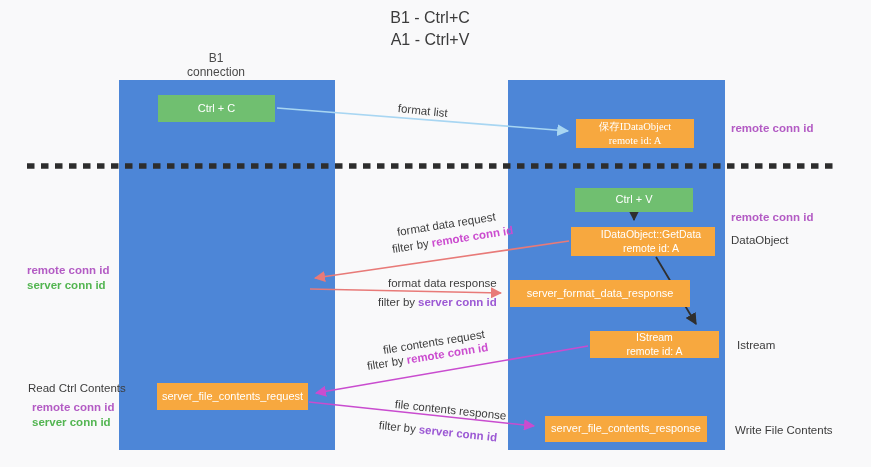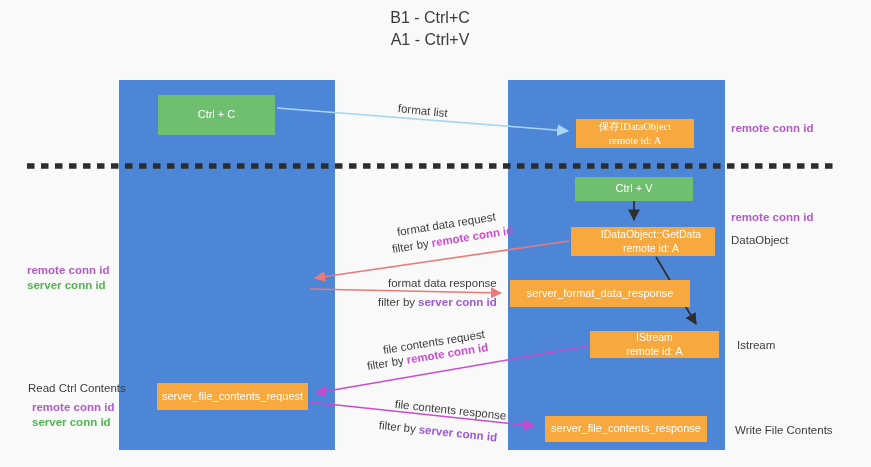--- a/index.html
+++ b/index.html
@@ -27,20 +27,24 @@
 </head>
 <body>
 
 <div class="canvas">
 
   <div class="title">
     <div>B1 - Ctrl+C</div>
     <div>A1 - Ctrl+V</div>
   </div>
 
+  <div class="lane-header" style="left:146px;top:51px;">
+    <div>B1</div>
+    <div>connection</div>
+  </div>
 
   <div class="lane" style="left:119px;width:216px;"></div>
   <div class="lane" style="left:508px;width:217px;"></div>
 
   <svg class="arrows" width="871" height="467">
     <defs>
       <marker id="ah-blue" viewBox="0 0 10 10" refX="9" refY="5" markerWidth="7.5" markerHeight="7.5" orient="auto">
         <path d="M0,0 L10,5 L0,10 z" fill="#a8d6f2"></path>
       </marker>
       <marker id="ah-salmon" viewBox="0 0 10 10" refX="9" refY="5" markerWidth="7" markerHeight="7" orient="auto">
@@ -56,30 +60,30 @@
     <line x1="27" y1="166" x2="833" y2="166" stroke="#2d2d2d" stroke-width="5.5" stroke-dasharray="7.5 6.5"></line>
     <line x1="277" y1="108" x2="568" y2="131" stroke="#a8d6f2" stroke-width="1.6" marker-end="url(#ah-blue)"></line>
     <line x1="634" y1="200" x2="634" y2="220" stroke="#2f2f2f" stroke-width="1.8" marker-end="url(#ah-black)"></line>
     <line x1="569" y1="241" x2="315" y2="278" stroke="#e87a78" stroke-width="1.6" marker-end="url(#ah-salmon)"></line>
     <line x1="310" y1="289" x2="501" y2="293" stroke="#e87a78" stroke-width="1.6" marker-end="url(#ah-salmon)"></line>
     <line x1="656" y1="257" x2="696" y2="324" stroke="#2f2f2f" stroke-width="1.8" marker-end="url(#ah-black)"></line>
     <line x1="588" y1="346" x2="316" y2="393" stroke="#c94ccf" stroke-width="1.6" marker-end="url(#ah-magenta)"></line>
     <line x1="309" y1="402" x2="534" y2="426" stroke="#c94ccf" stroke-width="1.6" marker-end="url(#ah-magenta)"></line>
   </svg>
 
-  <div class="box green" style="left:158px;top:95px;width:117px;height:40px;">
+  <div class="box green" style="left:158px;top:95px;width:117px;height:27px;">
     <div>Ctrl + C</div>
   </div>
 
   <div class="box orange" style="left:576px;top:119px;width:118px;height:29px;font-family:Liberation Serif, serif;">
     <div class="l2">保存IDataObject</div>
     <div class="l2">remote id: A</div>
   </div>
 
-  <div class="box green" style="left:575px;top:177px;width:118px;height:24px;">
+  <div class="box green" style="left:575px;top:188px;width:118px;height:24px;">
     <div>Ctrl + V</div>
   </div>
 
   <div class="box orange" style="left:571px;top:227px;width:128px;height:29px;padding-left:16px;">
     <div class="l2">IDataObject::GetData</div>
     <div class="l2">remote id: A</div>
   </div>
 
 
   <div class="box orange" style="left:510px;top:280px;width:180px;height:27px;">

